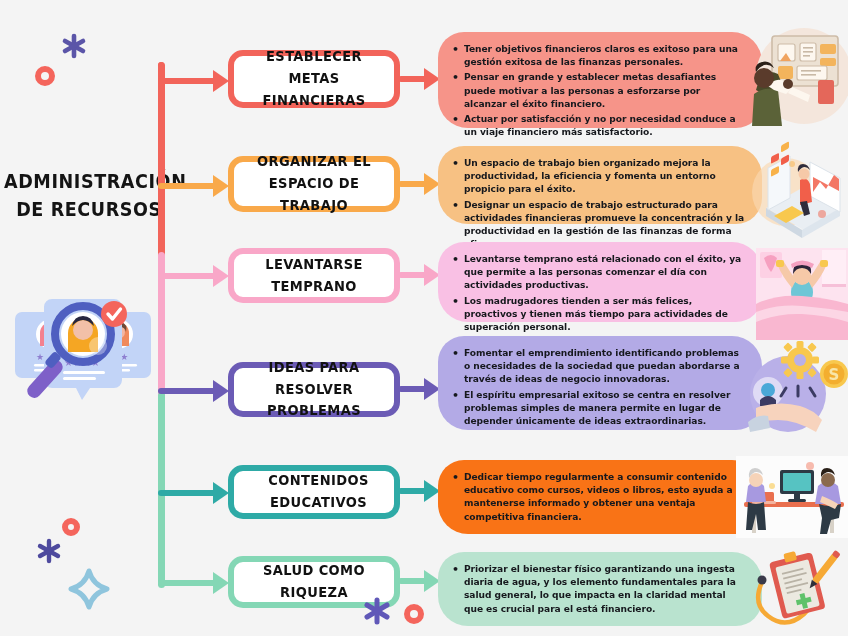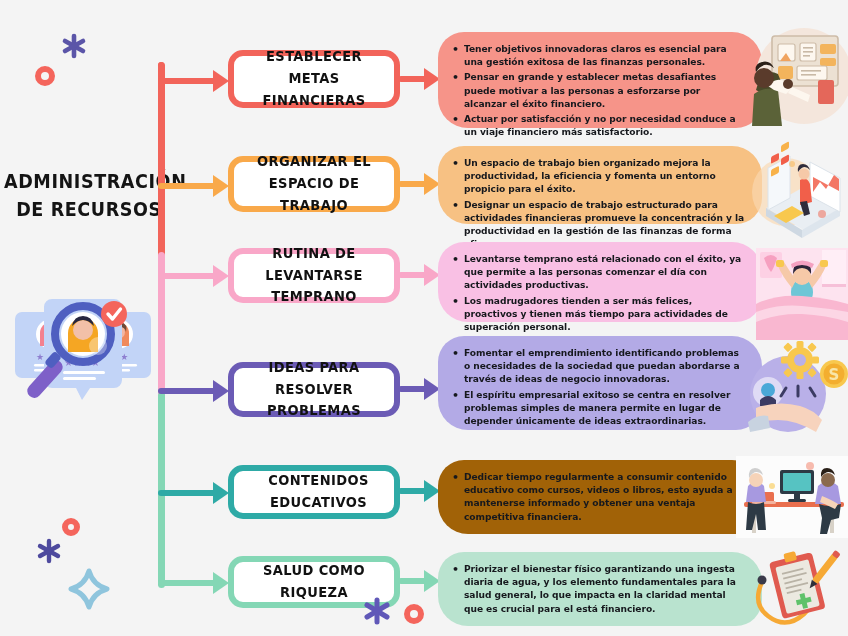--- a/index.html
+++ b/index.html
@@ -154,21 +154,21 @@
   <div class="node" style="left:228px;top:50px;width:172px;height:58px;border-color:#f2645a;">
     <div>
       <div>ESTABLECER METAS</div>
       <div>FINANCIERAS</div>
     </div>
   </div>
   <div class="branch" style="left:398px;top:76px;width:32px;background:#f2645a;"></div>
   <div class="arrow" style="left:424px;top:68px;border-left:16px solid #f2645a;"></div>
   <div class="bubble" style="left:438px;top:32px;width:324px;height:96px;background:#f69489;">
     <ul>
-      <li>Tener objetivos innovadoras claros es esencial para una gestión exitosa de las finanzas personales.</li>
+      <li>Tener objetivos financieros claros es exitoso para una gestión exitosa de las finanzas personales.</li>
       <li>Pensar en grande y establecer metas desafiantes puede motivar a las personas a esforzarse por alcanzar el éxito financiero.</li>
       <li>Actuar por satisfacción y no por necesidad conduce a un viaje financiero más satisfactorio.</li>
     </ul>
   </div>
   <div class="illu" style="left:752px;top:24px;width:96px;height:104px;">
     <svg viewBox="0 0 96 104" width="96" height="104">
       <circle cx="52" cy="52" r="48" fill="#f4e6dc"></circle>
       <rect x="20" y="12" width="66" height="50" rx="3" fill="#ece1d3" stroke="#cdbca8" stroke-width="1.6"></rect>
       <rect x="26" y="20" width="17" height="17" rx="2" fill="#fdf7ef" stroke="#cdbca8" stroke-width="1.2"></rect>
       <path d="M28 37 l6 -8 5 8z" fill="#f0a35e"></path>
@@ -233,21 +233,20 @@
       <path d="M22 76 l18 -10 12 7 -18 10z" fill="#f8c84e"></path>
       <circle cx="70" cy="74" r="4" fill="#f15f4a" opacity=".5"></circle>
       <circle cx="40" cy="24" r="3" fill="#f8b24a" opacity=".5"></circle>
     </svg>
   </div>
 
   <div class="branch" style="left:158px;top:273px;width:65px;background:#f9a7c8;"></div>
   <div class="arrow" style="left:213px;top:265px;border-left:16px solid #f9a7c8;"></div>
   <div class="node" style="left:228px;top:248px;width:172px;height:55px;border-color:#f9a7c8;">
     <div>
-      <div>RUTINA DE</div>
       <div>LEVANTARSE TEMPRANO</div>
     </div>
   </div>
   <div class="branch" style="left:398px;top:272px;width:32px;background:#f9a7c8;"></div>
   <div class="arrow" style="left:424px;top:264px;border-left:16px solid #f9a7c8;"></div>
   <div class="bubble" style="left:438px;top:242px;width:324px;height:80px;background:#f9c0e4;">
     <ul>
       <li>Levantarse temprano está relacionado con el éxito, ya que permite a las personas comenzar el día con actividades productivas.</li>
       <li>Los madrugadores tienden a ser más felices, proactivos y tienen más tiempo para actividades de superación personal.</li>
     </ul>
@@ -331,21 +330,21 @@
   <div class="branch" style="left:158px;top:490px;width:65px;background:#2eaaa6;"></div>
   <div class="arrow" style="left:213px;top:482px;border-left:16px solid #2eaaa6;"></div>
   <div class="node" style="left:228px;top:465px;width:172px;height:54px;border-color:#2eaaa6;padding-left:15px;">
     <div>
       <div>CONTENIDOS</div>
       <div>EDUCATIVOS</div>
     </div>
   </div>
   <div class="branch" style="left:398px;top:488px;width:32px;background:#2eaaa6;"></div>
   <div class="arrow" style="left:424px;top:480px;border-left:16px solid #2eaaa6;"></div>
-  <div class="bubble" style="left:438px;top:460px;width:324px;height:74px;background:#a16207;">
+  <div class="bubble" style="left:438px;top:460px;width:324px;height:74px;background:#f97316;">
     <ul>
       <li>Dedicar tiempo regularmente a consumir contenido educativo como cursos, videos o libros, esto ayuda a mantenerse informado y obtener una ventaja competitiva financiera.</li>
     </ul>
   </div>
   <div class="illu" style="left:736px;top:456px;width:112px;height:82px;">
     <svg viewBox="0 0 112 82" width="112" height="82">
       <rect x="0" y="0" width="112" height="82" fill="#fcfcfc"></rect>
 
       <rect x="8" y="46" width="100" height="5" rx="2" fill="#e96f4e"></rect>
       <rect x="16" y="51" width="4" height="26" fill="#d8d2c8"></rect>

